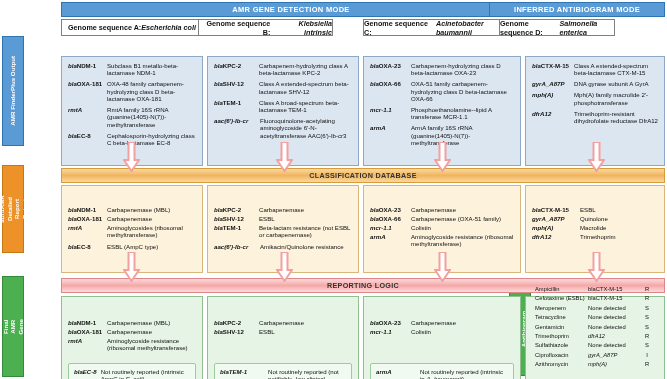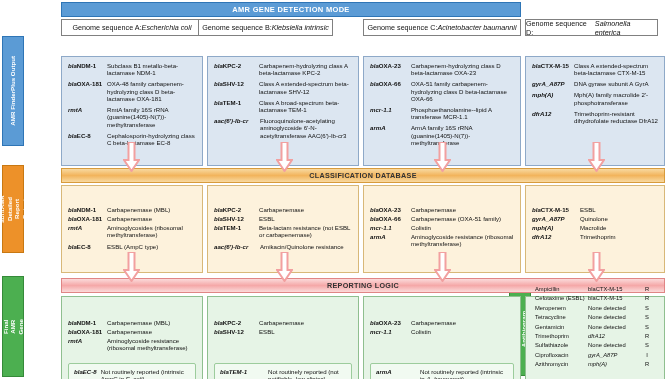--- a/index.html
+++ b/index.html
@@ -21,21 +21,21 @@
     display: flex; align-items: center; justify-content: center;
   }
   #mode-detection { left: 61px; top: 2px; width: 460px; }
   #mode-antibiogram { left: 489px; top: 2px; width: 176px; }
 
   
   .col-head {
     position: absolute; top: 19px; height: 17px;
     background: #ffffff; border: 1px solid #808080;
     font-size: 7.2px; color: #111; display: flex;
-    align-items: center; justify-content: center;
+    align-items: center; justify-content: center; font-weight: bold;
   }
   .col-head i { font-style: italic; }
 
   
   .band { position: absolute; left: 0; right: 0; margin-top: 20px; }
   #band-finder   { top: 36px;  height: 110px; }
   #band-class    { top: 148px; height: 15px; }
   #band-detailed { top: 165px; height: 88px; }
   #band-report   { top: 258px; height: 15px; }
   #band-final    { top: 276px; height: 101px; }
@@ -137,34 +137,35 @@
   .abx-cat  { width: 14px; text-align: center; }
 
   .italic { font-style: italic; }
 </style>
 </head>
 <body>
 
 <div class="canvas">
 
   <div class="mode-bar" id="mode-detection">AMR GENE DETECTION MODE</div>
+  <div class="mode-bar" id="mode-antibiogram">INFERRED ANTIBIOGRAM MODE</div>
 
   <div class="col-head" style="left:61px; width:142px;">
     <span>Genome sequence A: </span>
     <i>Escherichia coli</i>
   </div>
   <div class="col-head" style="left:198px; width:135px;text-align:right;">
     <span>Genome sequence B: </span>
     <i>Klebsiella intrinsic</i>
   </div>
   <div class="col-head" style="left:363px; width:158px;">
     <span>Genome sequence C: </span>
     <i>Acinetobacter baumannii</i>
   </div>
-  <div class="col-head" style="left:525px; width:133px;">
+  <div class="col-head" style="left:499px; width:116px;">
     <span>Genome sequence D: </span>
     <i>Salmonella enterica</i>
   </div>
 
   <div class="side-label" id="side-finder">
     <span>AMR FinderPlus Output</span>
   </div>
   <div class="side-label" id="side-detailed">
     <span style="white-space:normal; width:86px;">abritAMR Detailed Report Output</span>
   </div>

